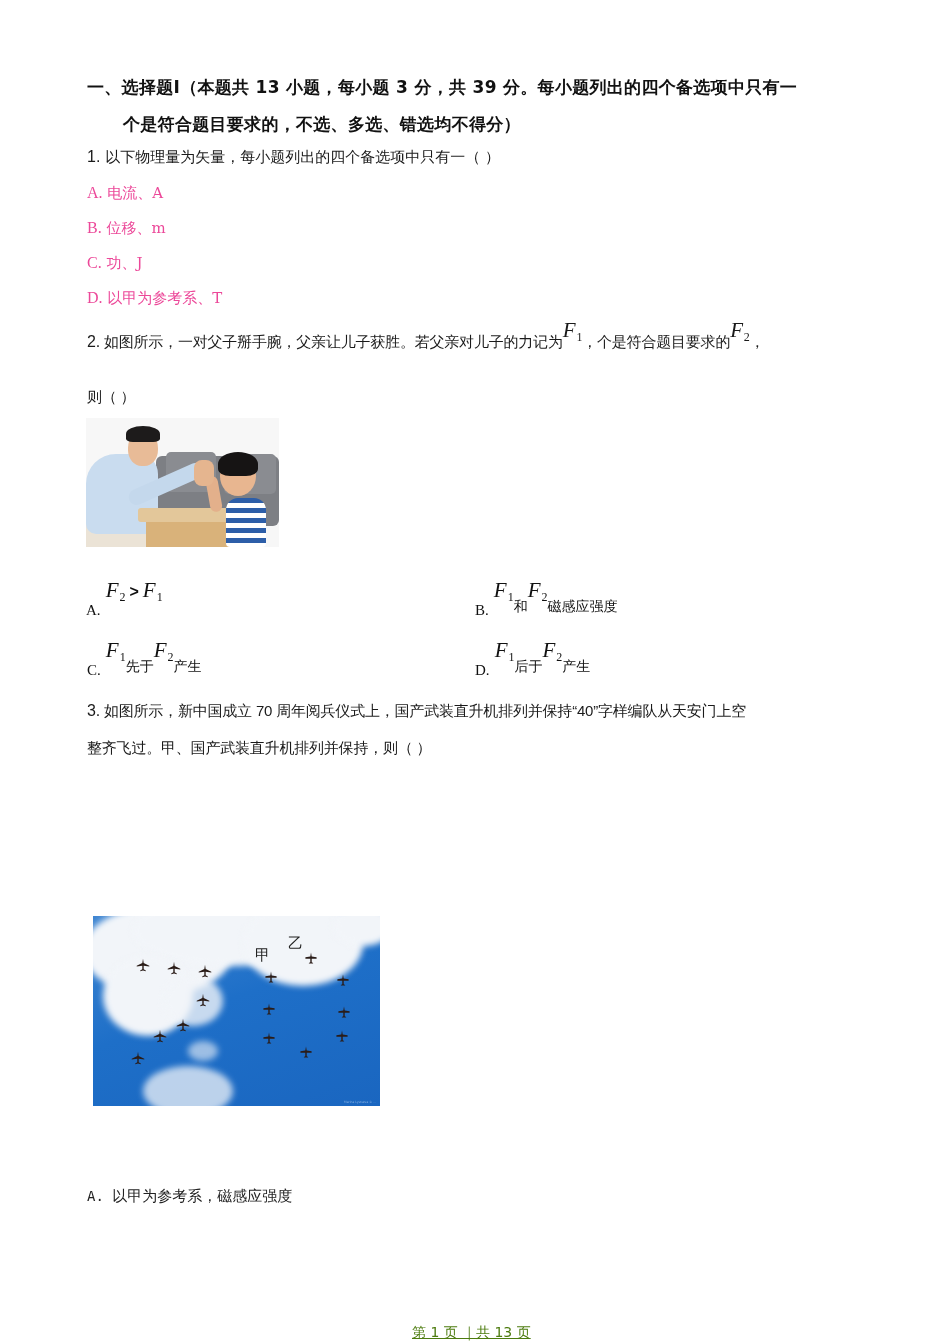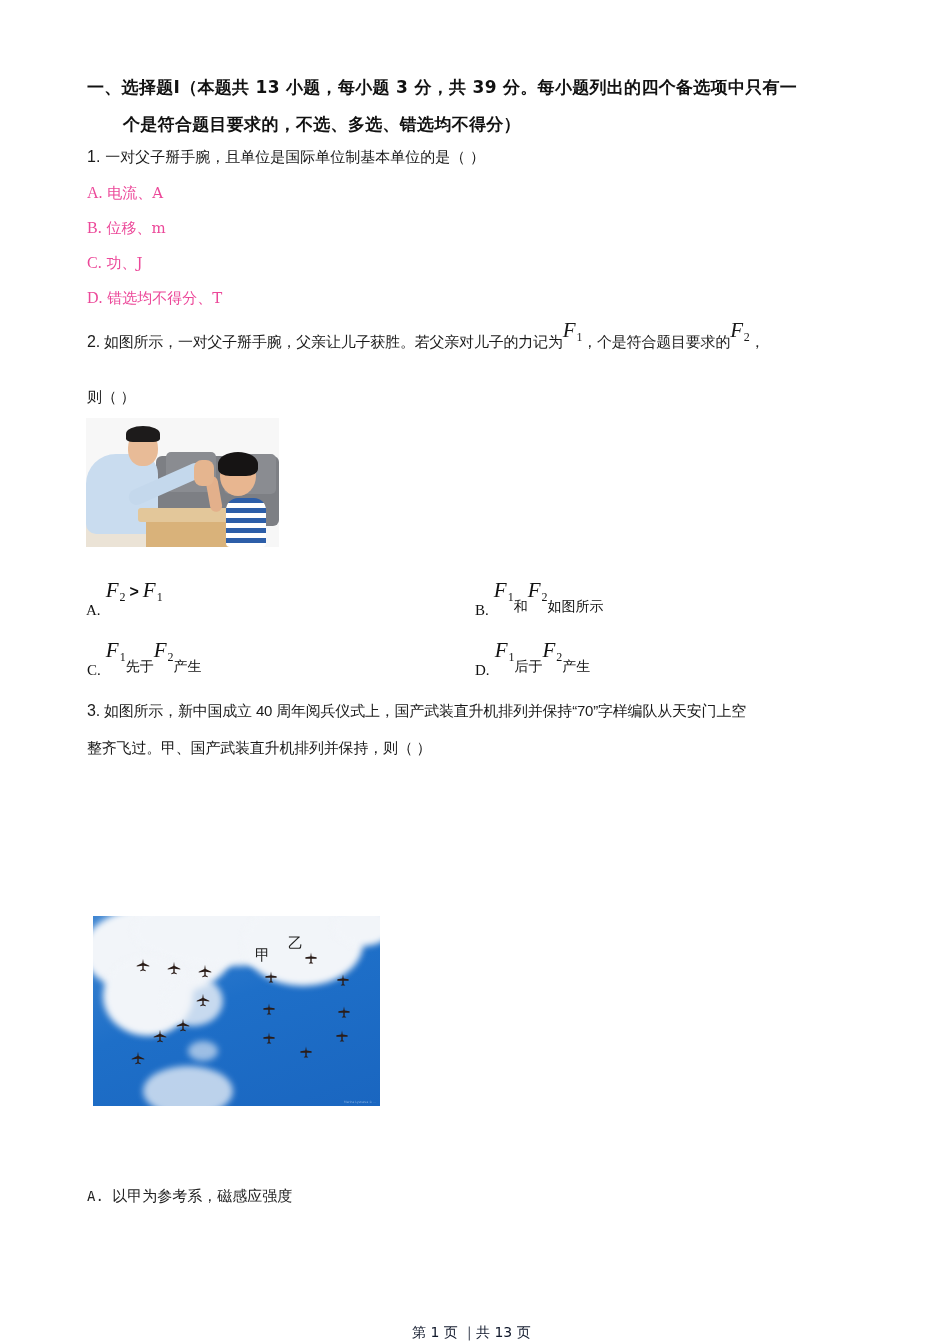--- a/index.html
+++ b/index.html
@@ -164,48 +164,49 @@
     }
     .watermark {
       position: absolute; right: 4px; bottom: 2px;
       font-family: "DejaVu Sans", sans-serif;
       font-size: 3px; color: #9cc0ea; opacity: 0.8;
     }
 
     .footer {
       font-family: "DejaVu Sans", sans-serif;
       font-size: 14px;
-      color: #0f172a;
+      color: #4d7c0f;
+      text-decoration: underline;
     }
   </style>
 </head>
 <body>
 
 <div class="abs section-title" style="left:87px; top:76px;">一、选择题Ⅰ（本题共 13 小题，每小题 3 分，共 39 分。每小题列出的四个备选项中只有一</div>
 <div class="abs section-title" style="left:87px; top:113px;margin-left:36px;">个是符合题目要求的，不选、多选、错选均不得分）</div>
 
 <div class="abs q-text" style="left:87px; top:148px;">
   <span class="num">1.</span>
-  <span>一对父子掰手腕，且单位是国际单位制基本单位的是（    ）</span>
+  <span>以下物理量为矢量，每小题列出的四个备选项中只有一（    ）</span>
 </div>
 <div class="abs opt" style="left:87px; top:184px;">
   <span class="lbl">A.</span>
   <span>电流、A</span>
 </div>
 <div class="abs opt" style="left:87px; top:219px;">
   <span class="lbl">B.</span>
   <span>位移、m</span>
 </div>
 <div class="abs opt" style="left:87px; top:254px;">
   <span class="lbl">C.</span>
   <span>功、J</span>
 </div>
 <div class="abs opt" style="left:87px; top:289px;">
   <span class="lbl">D.</span>
-  <span>错选均不得分、T</span>
+  <span>以甲为参考系、T</span>
 </div>
 
 <div class="abs narrow" style="left:87px; top:328px;">
   <span class="num" style="font-size:16px;">2.</span>
   <span>如图所示，一对父子掰手腕，父亲让儿子获胜。若父亲对儿子的力记为</span><span style="position:relative; top:-10px;"><span class="F">F</span><span class="sub">1</span></span><span>，个是符合题目要求的</span><span style="position:relative; top:-10px;"><span class="F">F</span><span class="sub">2</span></span><span>，</span>
 </div>
 <div class="abs narrow" style="left:87px; top:388px;">则（        ）</div>
 
 <div class="abs photo1">
   <div class="sofa"></div>
@@ -225,36 +226,36 @@
   <div class="hands"></div>
 </div>
 
 <div class="abs" style="left:86px; top:578px;">
   <span class="lbl" style="font-family:'Liberation Serif',serif; font-size:15px; position:relative; top:18px;">A.</span>
   <span><span class="F">F</span><span class="sub">2</span></span><span class="gt">&gt;</span><span><span class="F">F</span><span class="sub">1</span></span>
 </div>
 
 <div class="abs" style="left:475px; top:578px;">
   <span style="font-family:'Liberation Serif',serif; font-size:15px; position:relative; top:18px;">B.</span>
-  <span><span class="F">F</span><span class="sub">1</span></span><span class="small-cn" style="position:relative; top:14px;">和</span><span><span class="F">F</span><span class="sub">2</span></span><span class="small-cn" style="position:relative; top:14px;">如图所示</span>
+  <span><span class="F">F</span><span class="sub">1</span></span><span class="small-cn" style="position:relative; top:14px;">和</span><span><span class="F">F</span><span class="sub">2</span></span><span class="small-cn" style="position:relative; top:14px;">磁感应强度</span>
 </div>
 
 <div class="abs" style="left:87px; top:638px;">
   <span style="font-family:'Liberation Serif',serif; font-size:15px; position:relative; top:18px;">C.</span>
   <span><span class="F">F</span><span class="sub">1</span></span><span class="small-cn" style="position:relative; top:14px;">先于</span><span><span class="F">F</span><span class="sub">2</span></span><span class="small-cn" style="position:relative; top:14px;">产生</span>
 </div>
 
 <div class="abs" style="left:475px; top:638px;">
   <span style="font-family:'Liberation Serif',serif; font-size:15px; position:relative; top:18px;">D.</span>
   <span><span class="F">F</span><span class="sub">1</span></span><span class="small-cn" style="position:relative; top:14px;">后于</span><span><span class="F">F</span><span class="sub">2</span></span><span class="small-cn" style="position:relative; top:14px;">产生</span>
 </div>
 
 <div class="abs narrow" style="left:87px; top:702px;">
   <span style="font-size:16px;">3.</span>
-  <span>如图所示，新中国成立 40 周年阅兵仪式上，国产武装直升机排列并保持“70”字样编队从天安门上空</span>
+  <span>如图所示，新中国成立 70 周年阅兵仪式上，国产武装直升机排列并保持“40”字样编队从天安门上空</span>
 </div>
 <div class="abs narrow" style="left:87px; top:739px;">整齐飞过。甲、国产武装直升机排列并保持，则（    ）</div>
 
 <div class="abs photo2">
   <div class="cloud" style="left:-10px; top:-10px; width:150px; height:90px;"></div>
   <div class="cloud" style="left:40px; top:-20px; width:200px; height:70px;"></div>
   <div class="cloud" style="left:150px; top:-15px; width:120px; height:85px;"></div>
   <div class="cloud" style="left:10px; top:40px; width:90px; height:80px;"></div>
   <div class="cloud" style="left:240px; top:-10px; width:60px; height:40px;"></div>
   <div class="cloud" style="left:70px; top:60px; width:60px; height:50px; opacity:0.8;"></div>

